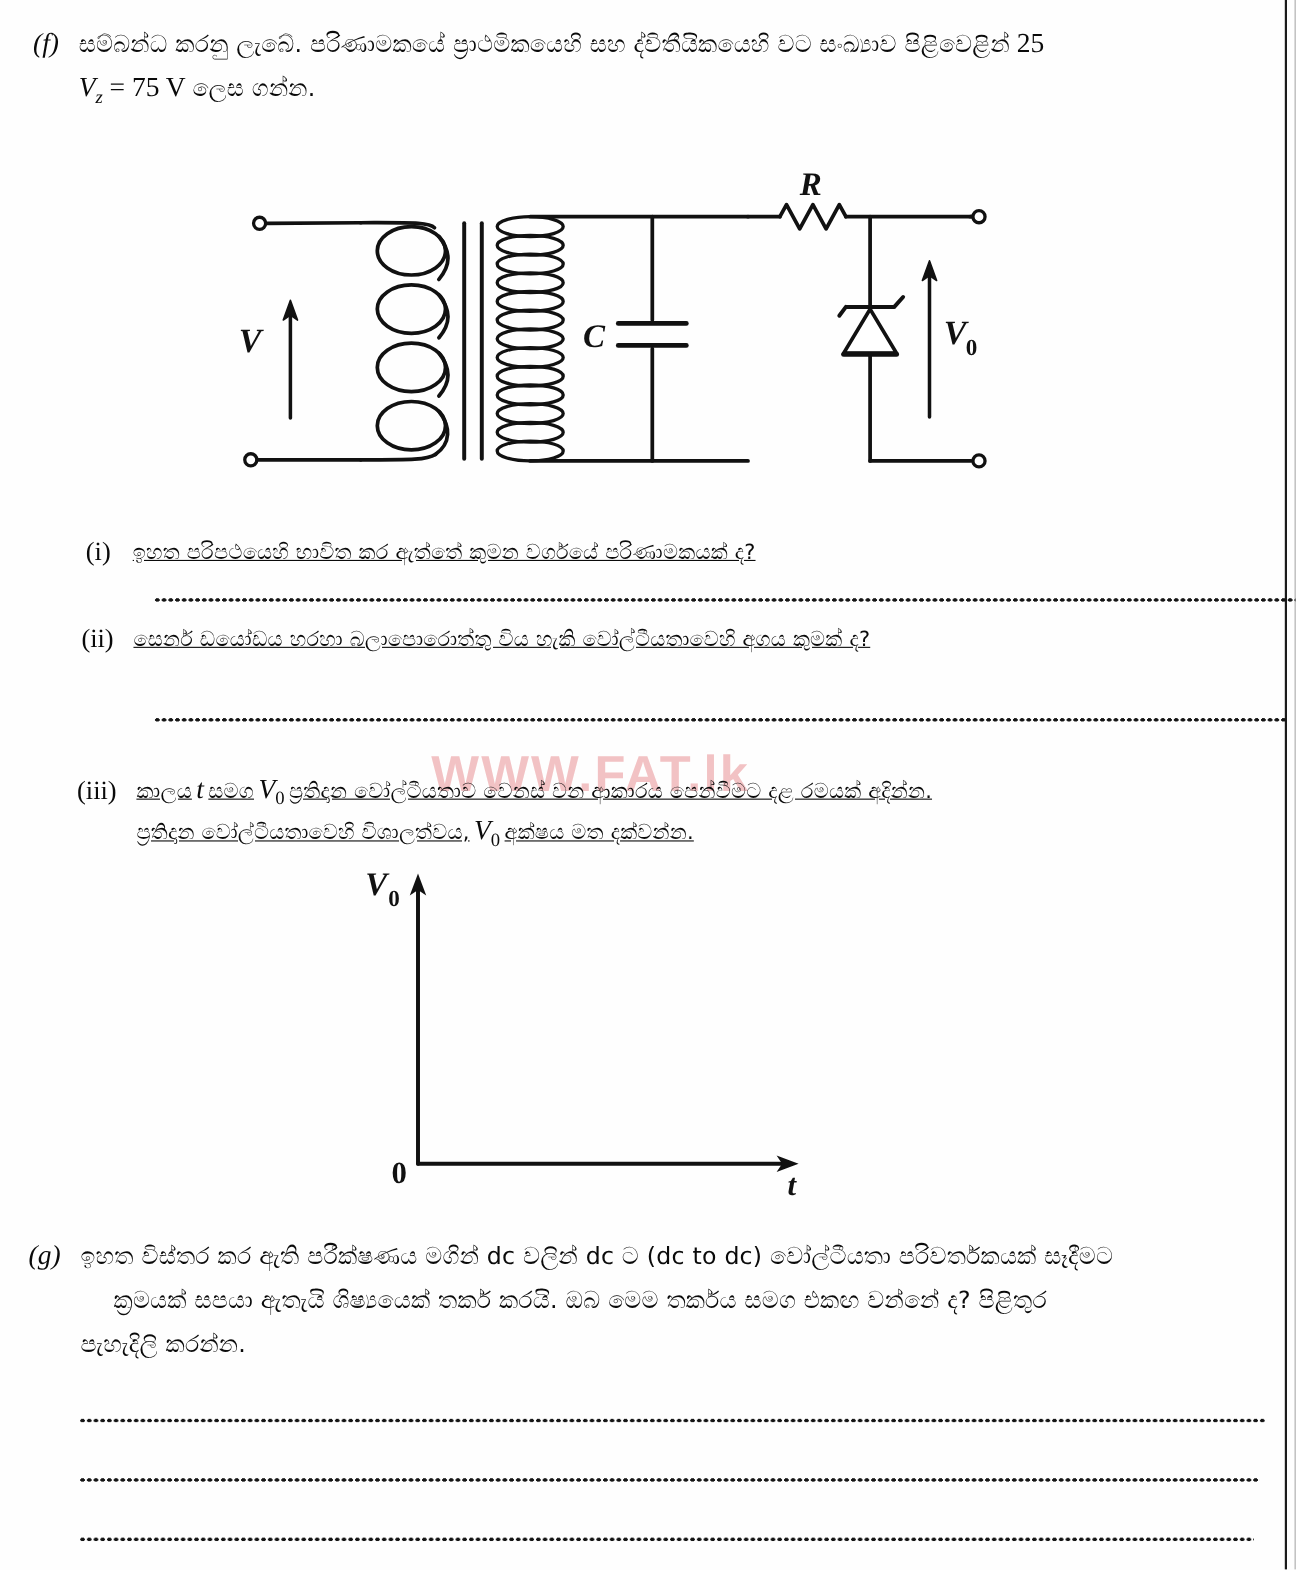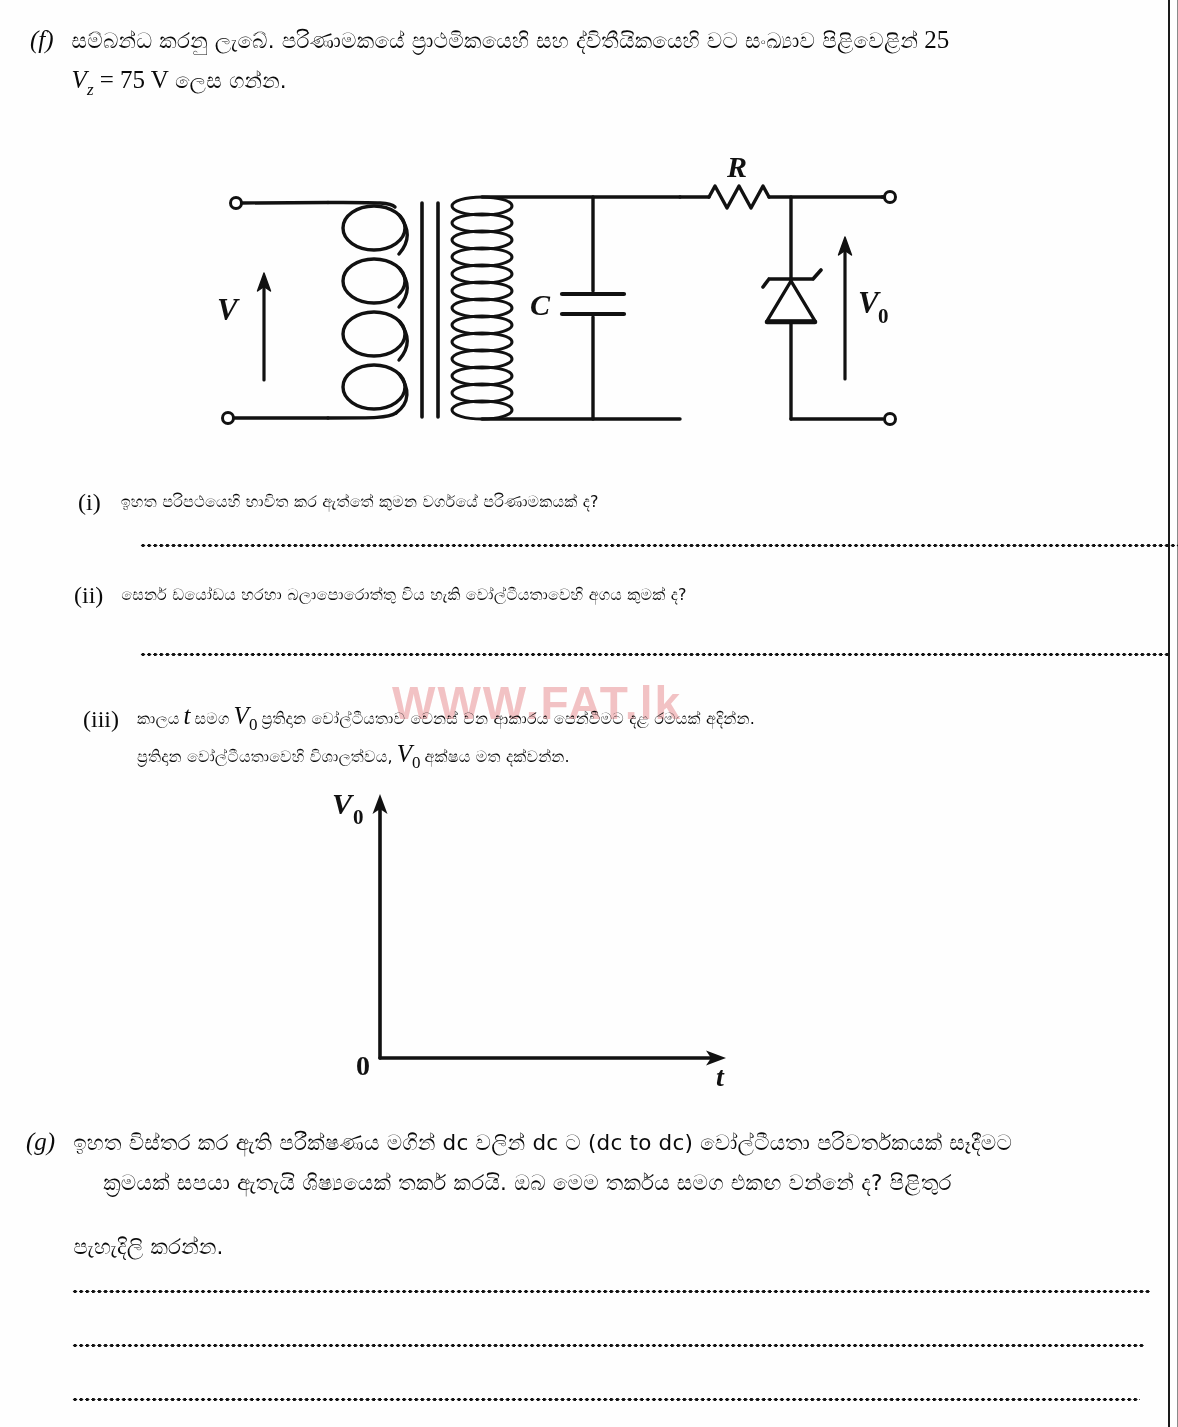--- a/index.html
+++ b/index.html
@@ -75,22 +75,23 @@
     display: flex;
     align-items: flex-start;
   }
   .subq .rn {
     font-size: 24px;
     line-height: 38px;
     flex: 0 0 auto;
     white-space: nowrap;
   }
   .subq .txt {
-    font-size: 16px;
+    font-size: 19px;
     line-height: 38px;
+    text-decoration: underline;
   }
 
   
   .dotline {
     position: absolute;
     height: 5px;
     background-image: radial-gradient(#141414 42%, rgba(0,0,0,0) 46%);
     background-size: 6.1px 5px;
     background-repeat: repeat-x;
     background-position: 0 1px;
@@ -240,29 +241,29 @@
       <text class="lbl-serif" x="678" y="168" font-size="21" fill="#111111">0</text>
     </svg>
   </div>
 
   <div class="subq" style="left:78px; top:483px; width:1070px;">
     <div class="rn">(i)</div>
     <div class="txt sin" style="margin-left:20px;">ඉහත පරිපථයෙහි භාවිත කර ඇත්තේ කුමන වර්ගයේ පරිණාමකයක් ද?</div>
   </div>
   <div class="dotline" style="left:140px; top:542px; width:1038px;"></div>
 
-  <div class="subq" style="left:74px; top:576px; width:1070px;">
+  <div class="subq" style="left:74px; top:562px; width:1070px;">
     <div class="rn">(ii)</div>
     <div class="txt sin" style="margin-left:18px;">සෙනර් ඩයෝඩය හරහා බලාපොරොත්තු විය හැකි වෝල්ටීයතාවෙහි අගය කුමක් ද?</div>
   </div>
   <div class="dotline" style="left:140px; top:651px; width:1030px;"></div>
 
   <div class="watermark">WWW.FAT.lk</div>
 
-  <div class="subq" style="left:70px; top:700px; width:1090px;margin-left:13px;">
+  <div class="subq" style="left:70px; top:700px; width:1090px;">
     <div class="rn">(iii)</div>
     <div style="margin-left:18px; width:1020px;">
       <div style="display:block;">
         <span class="txt sin">කාලය</span>
         <span class="mathit">t</span>
         <span class="txt sin">සමග</span>
         <span class="mathit">V</span><span class="mathup" style="font-size:17px; vertical-align:-6px;">0</span>
         <span class="txt sin">ප්‍රතිදාන වෝල්ටීයතාව වෙනස් වන ආකාරය පෙන්වීමට දළ රමයක් අදින්න.</span>
       </div>
       <div style="display:block;">
@@ -296,21 +297,21 @@
 
   <div class="qblock" style="left:26px; top:1122px; width:1135px;">
     <div class="qlabel">(g)</div>
     <div class="qbody" style="margin-left:18px; width:1085px;">
       <div style="display:block;">
         <span class="sin">ඉහත විස්තර කර ඇති පරීක්ෂණය මගින් dc වලින් dc ට (dc to dc) වෝල්ටීයතා පරිවර්තකයක් සෑදීමට</span>
       </div>
       <div style="display:block;margin-left:30px;">
         <span class="sin">ක්‍රමයක් සපයා ඇතැයි ශිෂ්‍යයෙක් තර්ක කරයි. ඔබ මෙම තර්කය සමග එකඟ වන්නේ ද? පිළිතුර</span>
       </div>
-      <div style="display:block;margin-top:24px;">
+      <div style="display:block;">
         <span class="sin">පැහැදිලි කරන්න.</span>
       </div>
     </div>
   </div>
 
   <div class="dotline" style="left:72px; top:1288px; width:1078px;"></div>
   <div class="dotline" style="left:72px; top:1342px; width:1073px;"></div>
   <div class="dotline" style="left:72px; top:1396px; width:1068px;"></div>
 
 </div>

